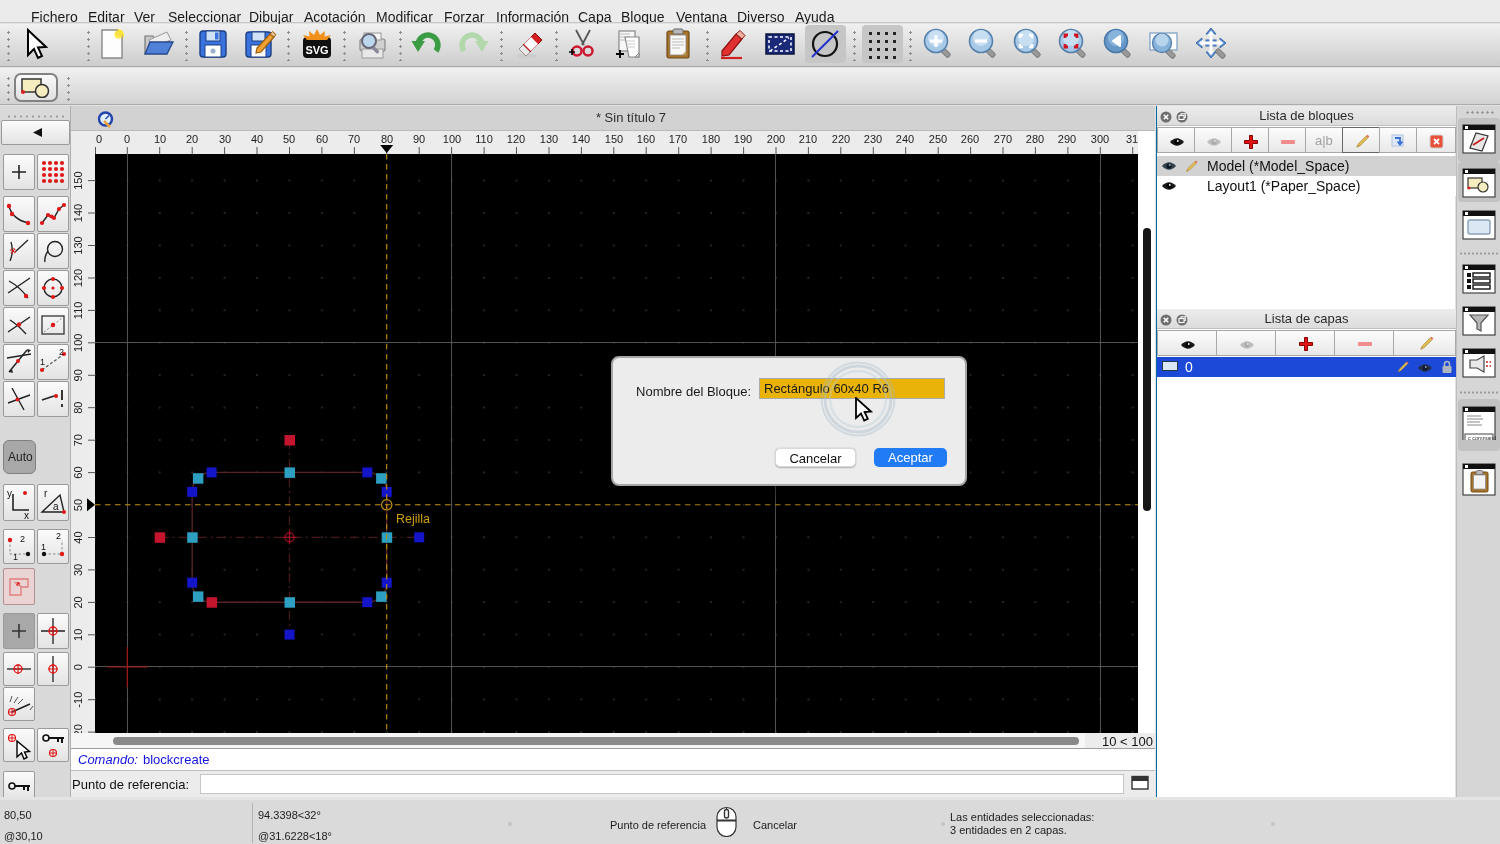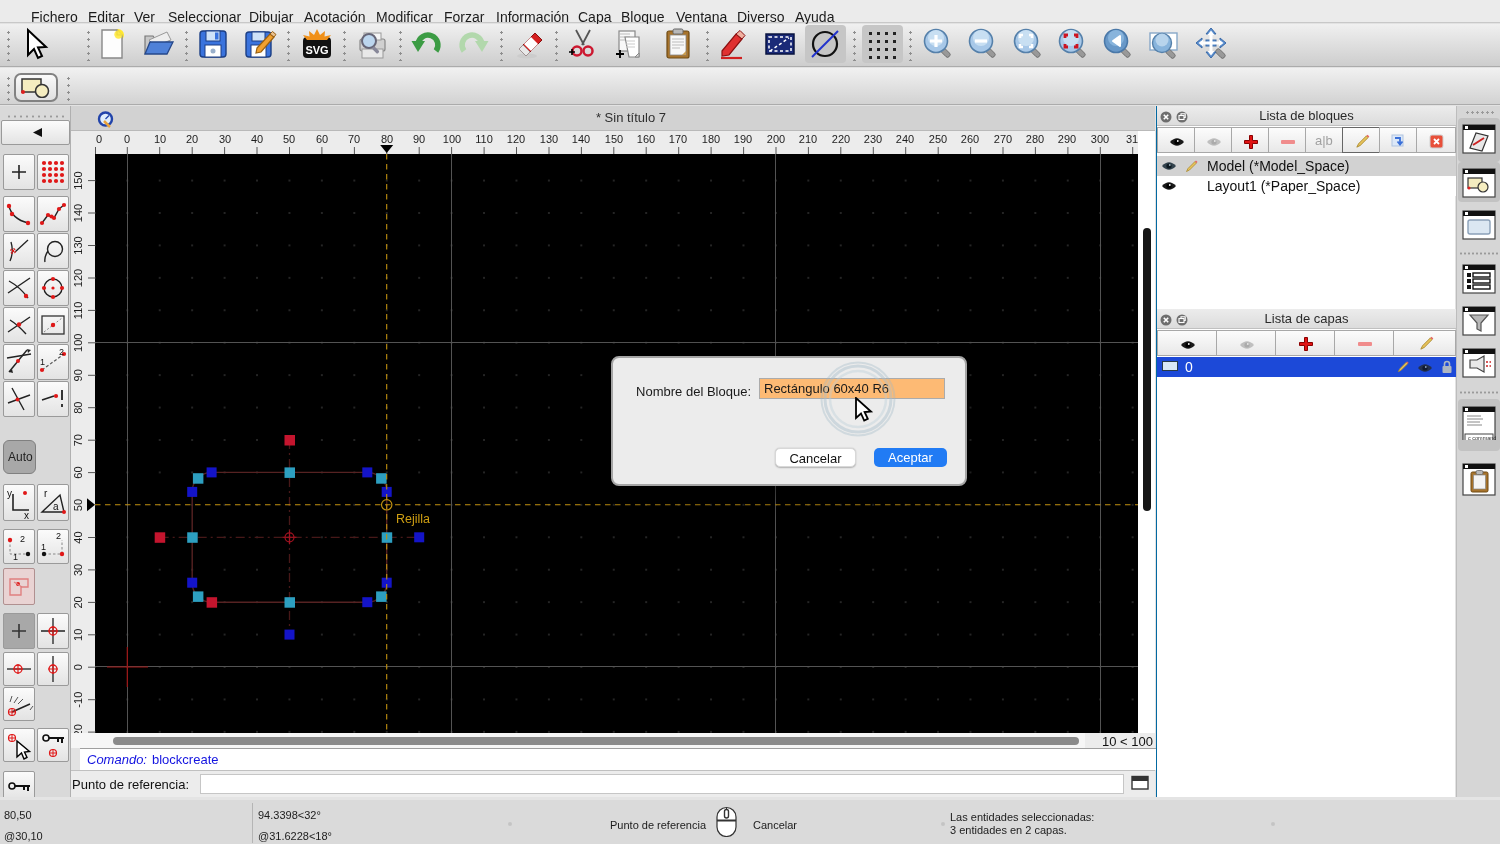--- a/index.html
+++ b/index.html
@@ -22,21 +22,21 @@
 
 #dtitle { left:71px; top:106px; width:1084px; height:25px; background:#d2d2d2; border-bottom:1px solid #b9b9b9; }
 #hruler { left:95px; top:131px; width:1043px; height:23px; background:#ececec; }
 #vruler { left:71px; top:131px; width:24px; height:602px; background:#ececec; overflow:hidden; }
 #canvas { left:95px; top:154px; width:1043px; height:579px; background:#000; overflow:hidden; }
 #vscroll { left:1138px; top:131px; width:17px; height:602px; background:#ffffff; }
 #vthumb { left:1143px; top:228px; width:8px; height:283px; background:#161616; border-radius:4px; }
 #hscrollrow { left:71px; top:733px; width:1084px; height:15px; background:#f6f6f6; }
 #hthumb { left:113px; top:737px; width:966px; height:8px; background:#8a8a8a; border-radius:4px; }
 
-#cmdrow1 { left:71px; top:748px; width:1084px; height:22px; background:#ffffff; border-top:1px solid #9f9f9f; font-size:13px;margin-left:9px; }
+#cmdrow1 { left:71px; top:748px; width:1084px; height:22px; background:#ffffff; border-top:1px solid #9f9f9f; font-size:13px; }
 #cmdrow2 { left:71px; top:770px; width:1084px; height:27px; background:#ececec; border-top:1px solid #c0c0c0; font-size:13px; }
 
 #dock { left:1156px; top:106px; width:299px; height:691px; background:#ffffff; border-left:1px solid #0369a1; }
 .docktitle { position:absolute; width:299px; height:20px; background:linear-gradient(#ececec,#dcdcdc); border-bottom:1px solid #c0c0c0; font-size:13px; color:#2a2a2a; text-align:center; line-height:20px; }
 .dockbtn { position:absolute; height:26px; background:linear-gradient(#fcfcfc,#e8e8e8); border:1px solid #a8a8a8; }
 
 #strip { left:1456px; top:106px; width:44px; height:691px; background:#d6d6d6; border-left:1px solid #bdbdbd; }
 .sbtn { position:absolute; left:3px; width:38px; height:34px; }
 
 #statusbar { left:0; top:797px; width:1500px; height:47px; background:#dadada; border-top:3px solid #e4e4e4; font-size:11px; color:#1c1c1c; }
@@ -923,21 +923,21 @@
 <rect x="8.5" y="3.5" width="4" height="8.5" rx="2" fill="#fff" stroke="#333" stroke-width="1.4"></rect>
 </svg>
 <span style="position:absolute;left:753px;top:19px;">Cancelar</span>
 <span style="position:absolute;left:941px;top:22px;width:4px;height:4px;background:#c4c4c4;border-radius:2px;"></span>
 <span style="position:absolute;left:950px;top:11px;">Las entidades seleccionadas:</span>
 <span style="position:absolute;left:950px;top:24px;">3 entidades en 2 capas.</span>
 <span style="position:absolute;left:1271px;top:22px;width:4px;height:4px;background:#c4c4c4;border-radius:2px;"></span>
 </div>
 <div class="abs" id="dialog">
 <div style="position:absolute;left:20px;top:26px;width:118px;text-align:right;">Nombre del Bloque:</div>
-<div style="position:absolute;left:146px;top:20px;width:186px;height:21px;background:#fdba74;border:1px solid #ababab;line-height:20px;padding-left:4px;">Rectángulo 60x40 R6</div>
+<div style="position:absolute;left:146px;top:20px;width:186px;height:21px;background:#eab308;border:1px solid #ababab;line-height:20px;padding-left:4px;">Rectángulo 60x40 R6</div>
 <div class="btn" style="left:162px;top:90px;width:81px;background:#fff;border:0.5px solid #d8d8d8;box-shadow:0 0.5px 1.5px rgba(0,0,0,0.25);color:#111;">Cancelar</div>
 <div class="btn" style="left:261px;top:90px;width:73px;background:#217bf4;color:#fff;">Aceptar</div>
 <svg style="position:absolute;left:205px;top:2px" width="80" height="80">
 <circle cx="40" cy="39" r="33" fill="none" stroke="#a9bfcd" stroke-opacity="0.45" stroke-width="3"></circle>
 <circle cx="40" cy="39" r="28" fill="none" stroke="#b9cdd8" stroke-opacity="0.38" stroke-width="2.5"></circle>
 <circle cx="40" cy="39" r="36.5" fill="none" stroke="#9fb6c6" stroke-opacity="0.35" stroke-width="2"></circle>
 </svg>
 <svg style="position:absolute;left:239px;top:39px" width="22" height="26">
 <path d="M 4 1 L 4 21 L 9 16.5 L 12.2 23.5 L 15.8 21.8 L 12.6 15 L 19 14.5 Z" fill="#fff" stroke="#000" stroke-width="1.8" stroke-linejoin="miter"></path>
 </svg>

